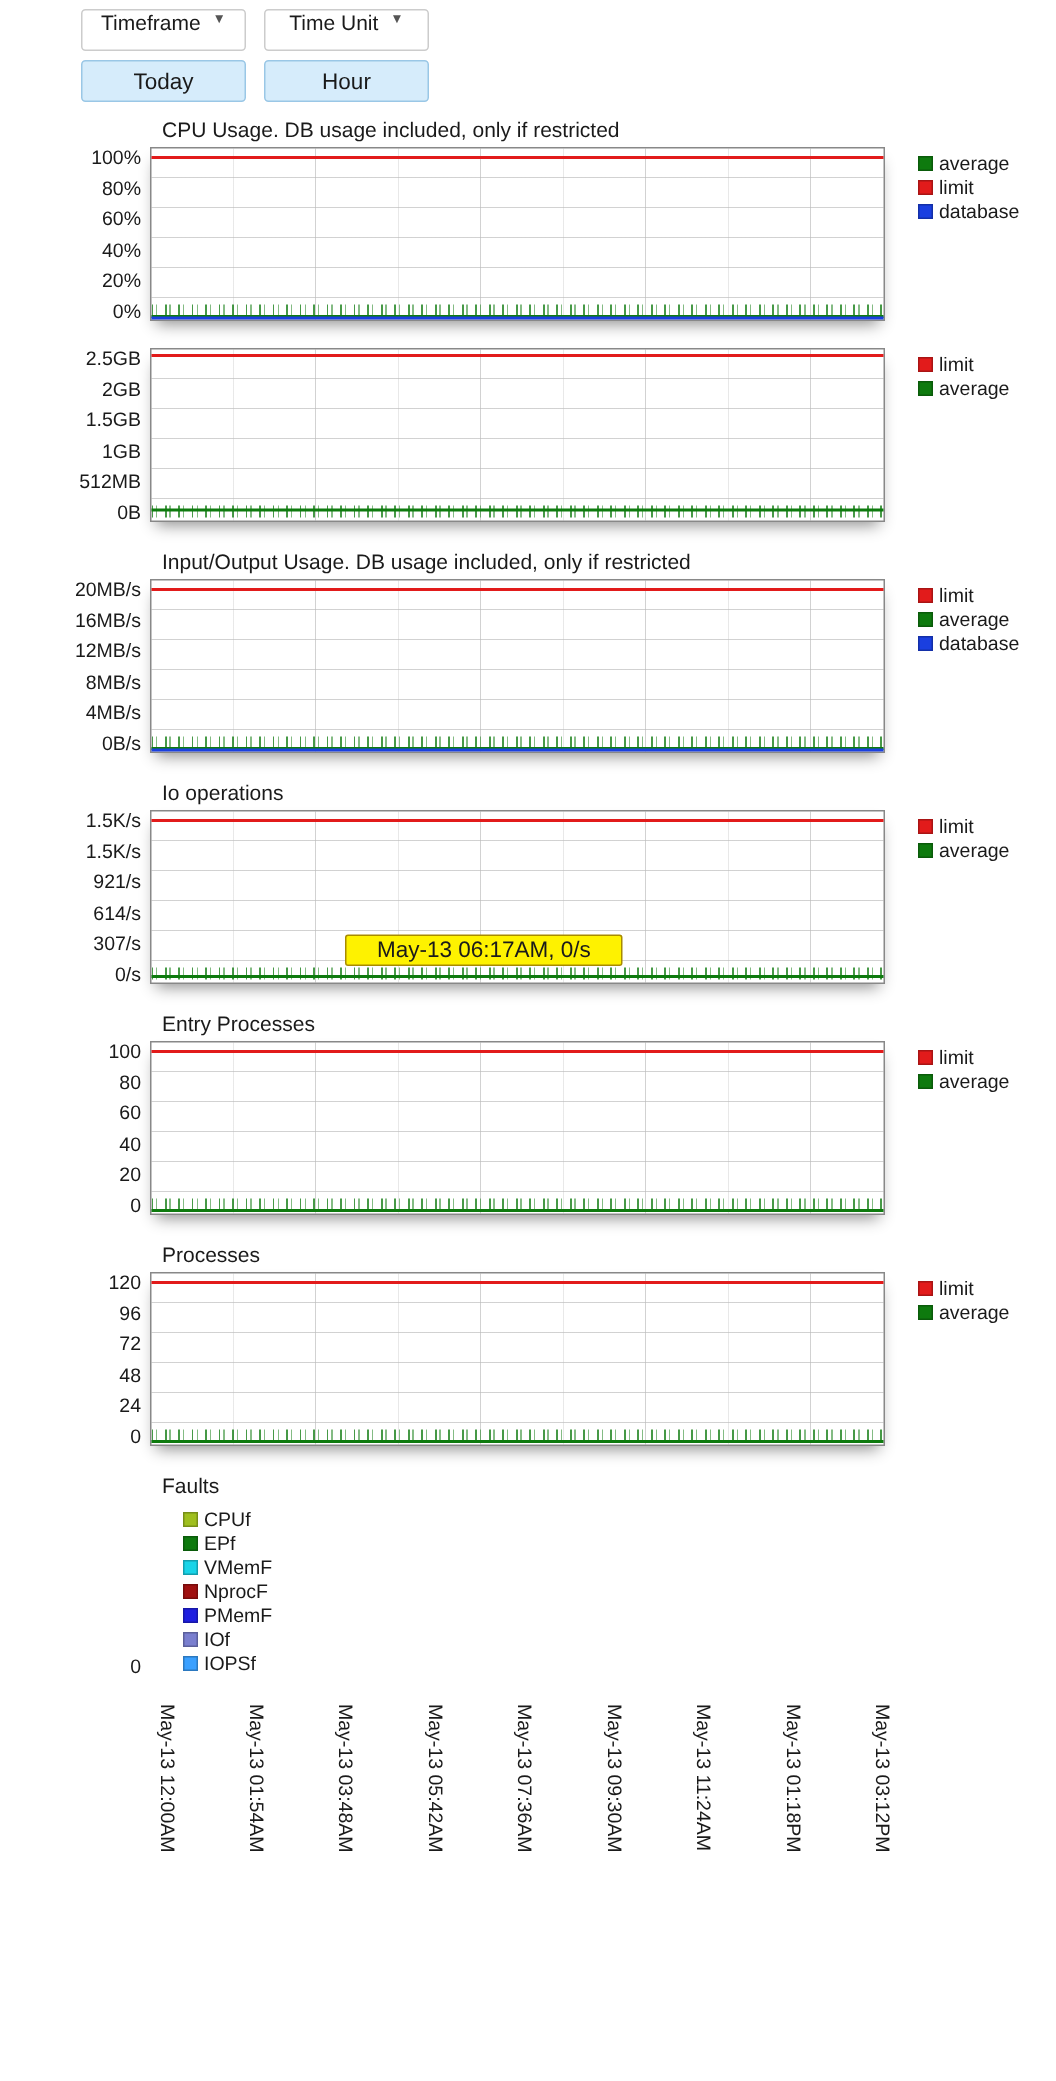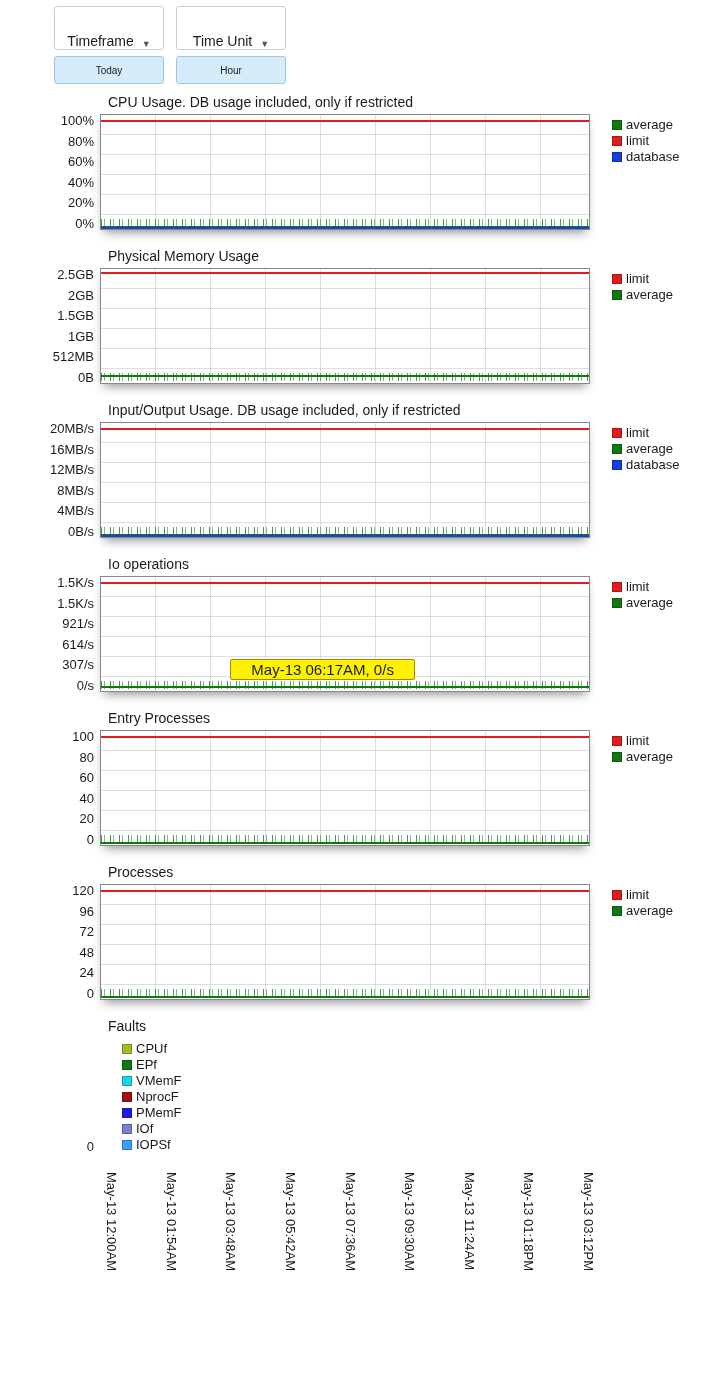--- a/index.html
+++ b/index.html
@@ -13,41 +13,41 @@
     background: #fff;
   }
   .toolbar {
     display: flex;
     gap: 12px;
     padding: 6px 0 0 54px;
   }
   .tb-col { display: flex; flex-direction: column; gap: 6px; width: 110px; }
   .dropdown {
     display: flex;
-    align-items: flex-end;
+    align-items: flex-start;
     justify-content: center;
     gap: 8px;
-    height: 44px;
+    height: 28px;
     border: 1px solid #ccc;
     border-radius: 3px;
     background: #fff;
     cursor: pointer;
     font-size: 14px;
   }
   .caret { font-size: 9px; color: #555; }
   .pill {
     display: flex;
     align-items: center;
     justify-content: center;
     height: 28px;
     border: 1px solid #9ac7e6;
     border-radius: 3px;
     background: #d6ecfb;
     cursor: pointer;
-    font-size: 10px;
+    font-size: 15px;
   }
   .charts {
     padding: 10px 0 0 0;
   }
   .chart-block {
     margin: 0 0 18px 0;
     position: relative;
   }
   .chart-title {
     font-size: 14px;
@@ -190,21 +190,20 @@
             <span>limit</span>
           </div>
           <div class="legend-item">
             <span class="swatch" style="background: rgb(26, 63, 224);"></span>
             <span>database</span>
           </div>
         </div>
       </div>
     </div>
     <div class="chart-block">
-      <div class="chart-title">Physical Memory Usage</div>
       <div class="chart-row">
         <div class="yaxis">
           <span>2.5GB</span>
           <span>2GB</span>
           <span>1.5GB</span>
           <span>1GB</span>
           <span>512MB</span>
           <span>0B</span>
         </div>
         <div class="plot">

